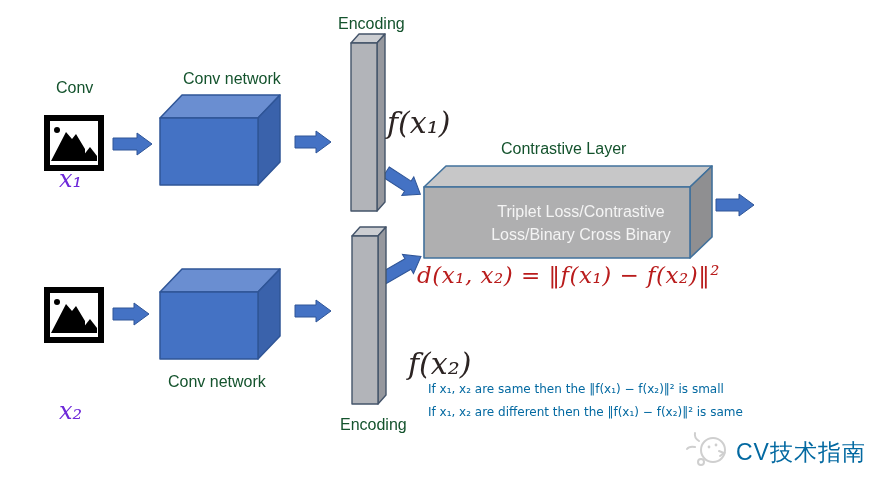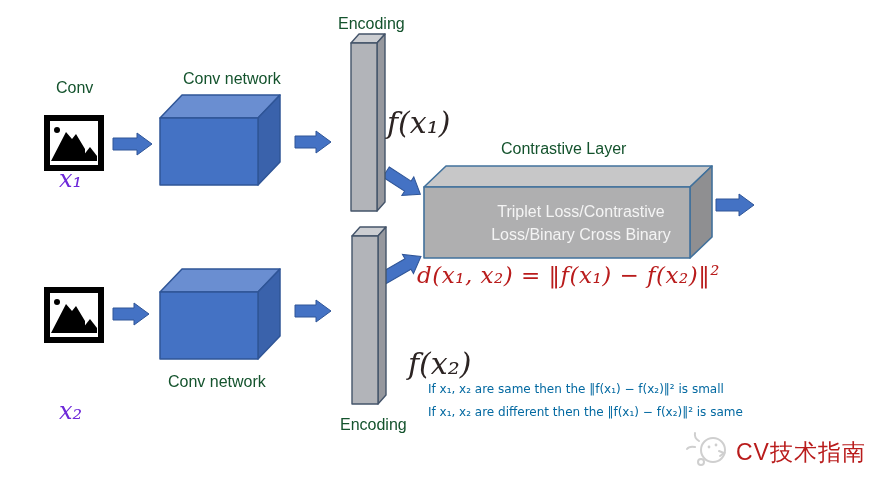--- a/index.html
+++ b/index.html
@@ -14,21 +14,21 @@
   .math{font-family:"DejaVu Serif",serif;font-style:italic;color:#27211f;}
   .fx{font-size:30px;color:#2c2423;margin-top:20px;}
   .xlbl{font-size:24px;color:#6d28d9;}
   .formula{font-size:23px;color:#b91c1c;letter-spacing:0.5px;}
   .boxtext{
     position:absolute;left:424px;top:200px;width:314px;text-align:center;
     color:#f4f4f4;font-size:16px;line-height:23px;
   }
   .simlabel{font-size:26px;line-height:35px;color:#0d0d0d;}
   .note{font-size:12px;color:#0369a1;font-family:"DejaVu Sans",sans-serif;}
-  .wm{font-size:23px;color:#b91c1c;letter-spacing:1px;}
+  .wm{font-size:23px;color:#0369a1;letter-spacing:1px;}
 </style>
 </head>
 <body>
 
 <div id="stage">
 
   <svg id="shapes" width="869" height="485" viewBox="0 0 869 485">
 
     <g>
       <rect x="47" y="118" width="54" height="50" fill="#ffffff" stroke="#000000" stroke-width="6"></rect>

